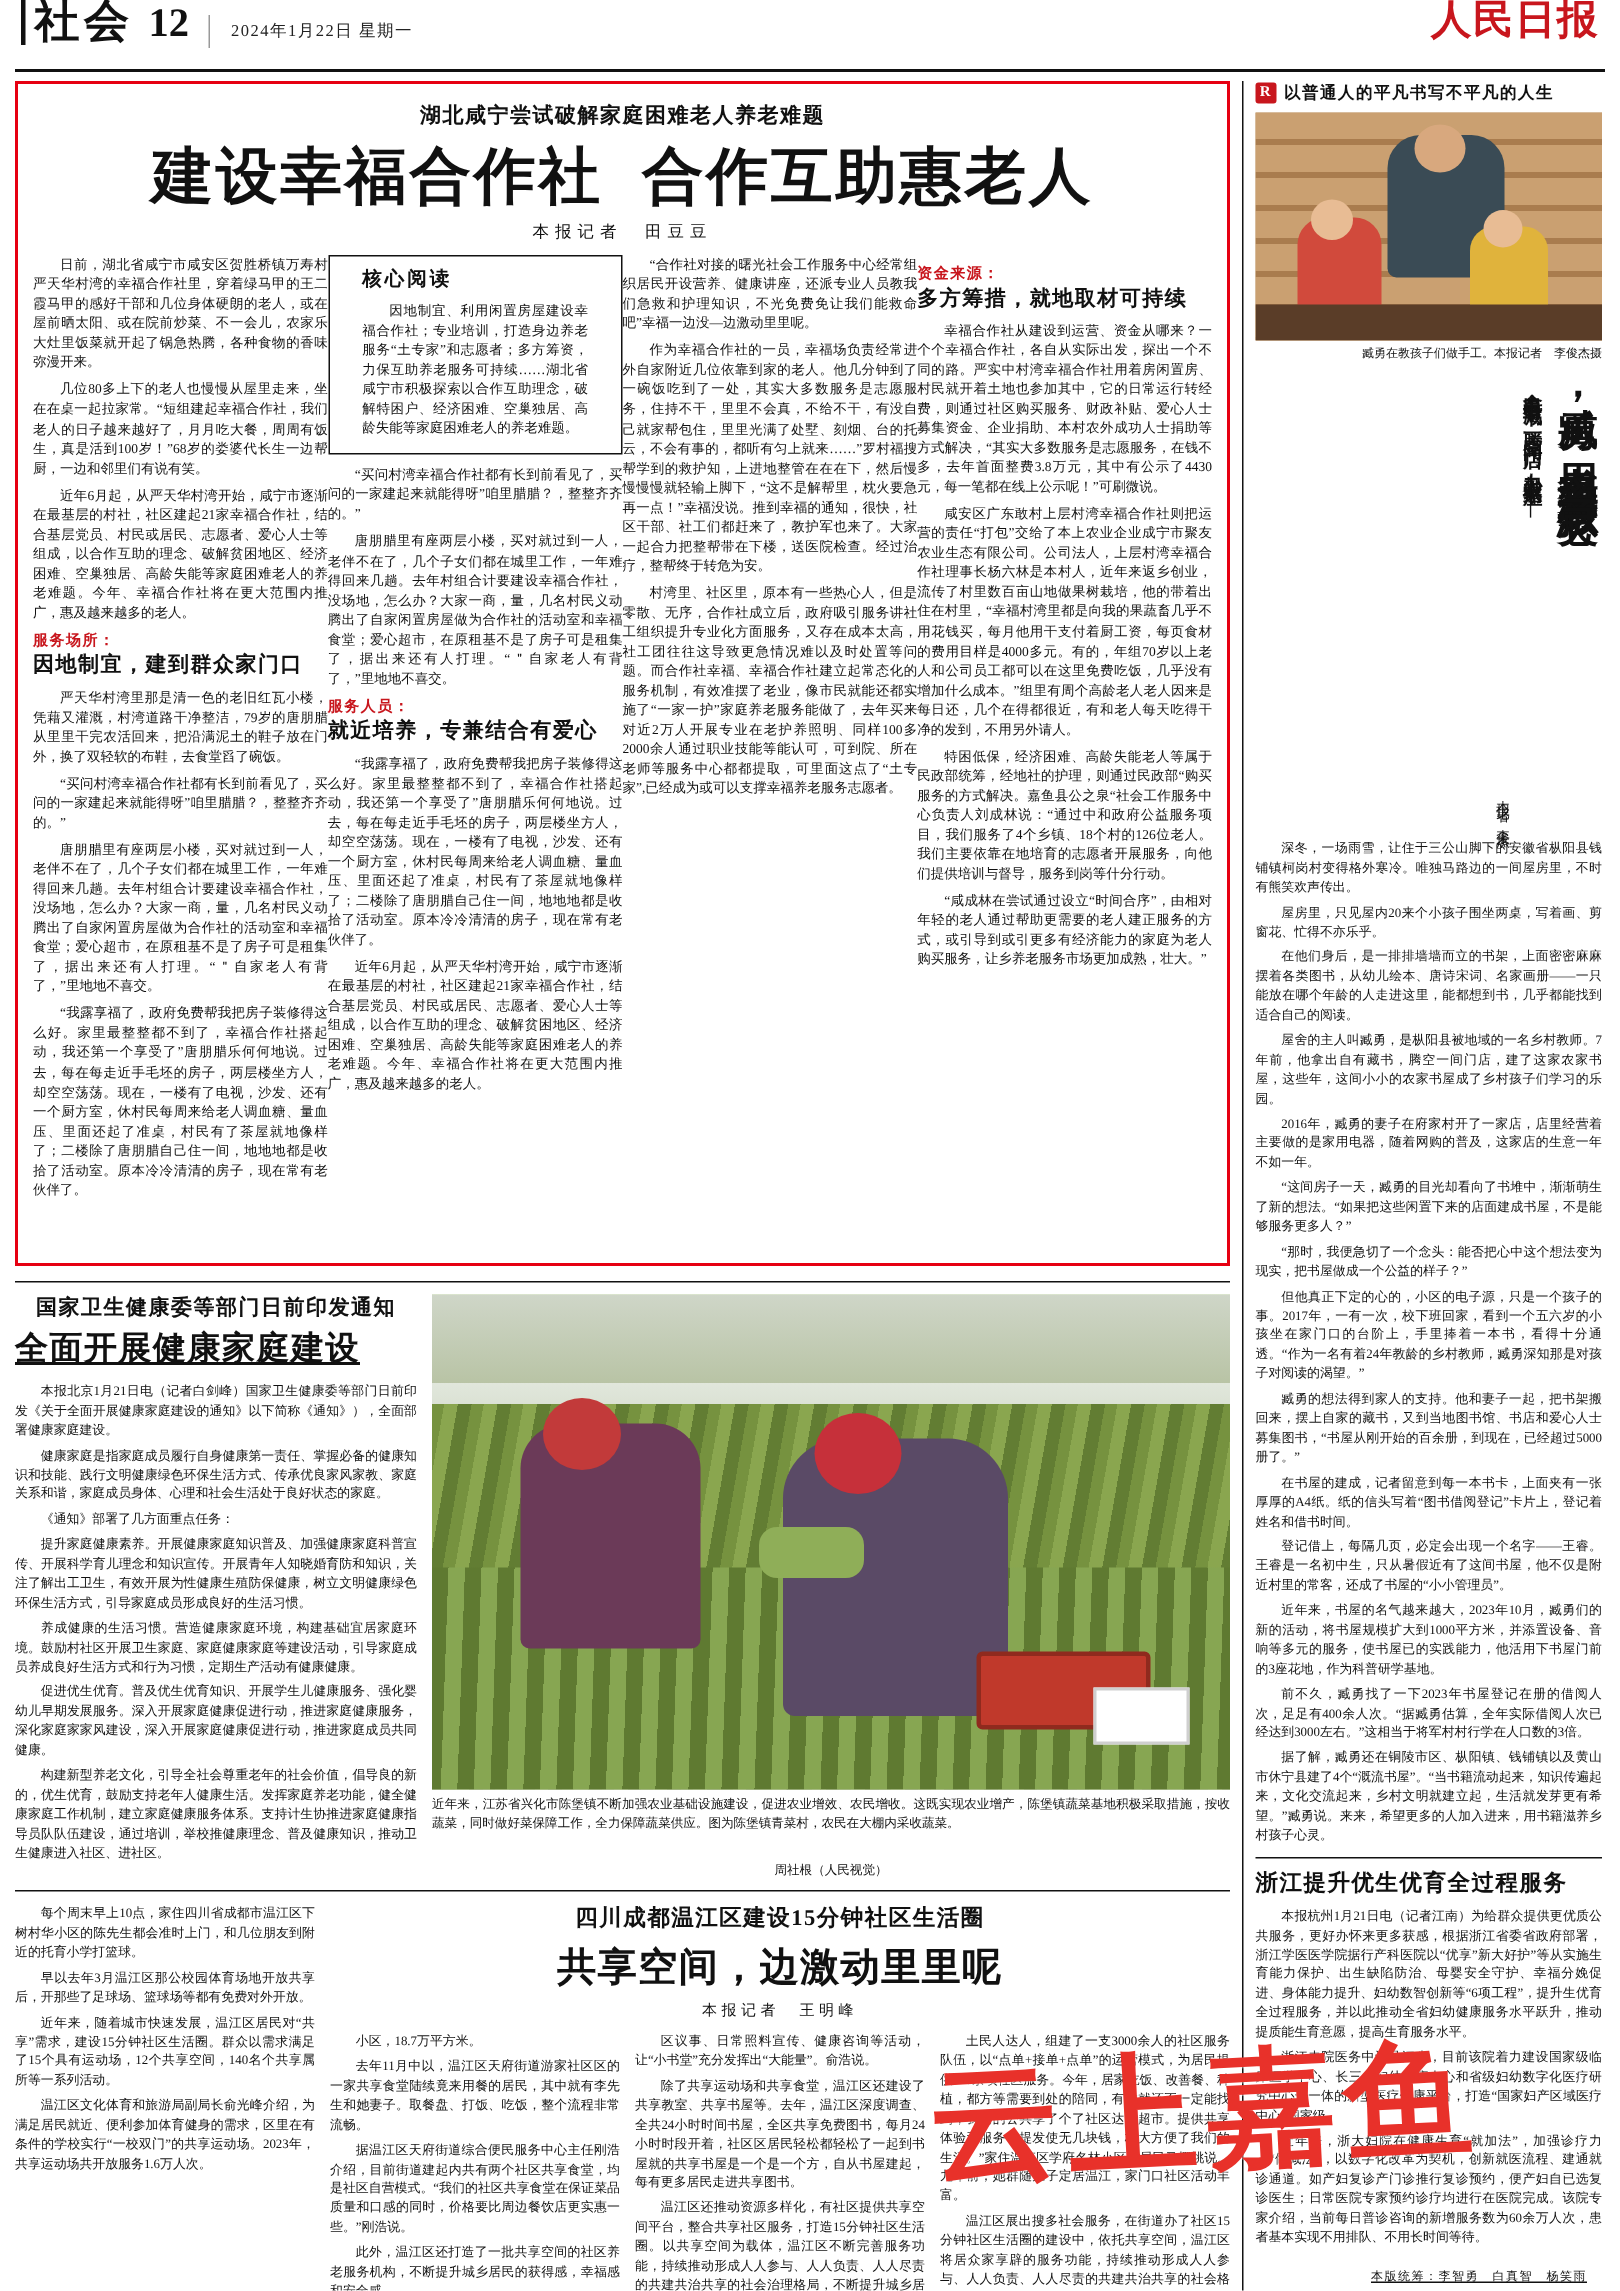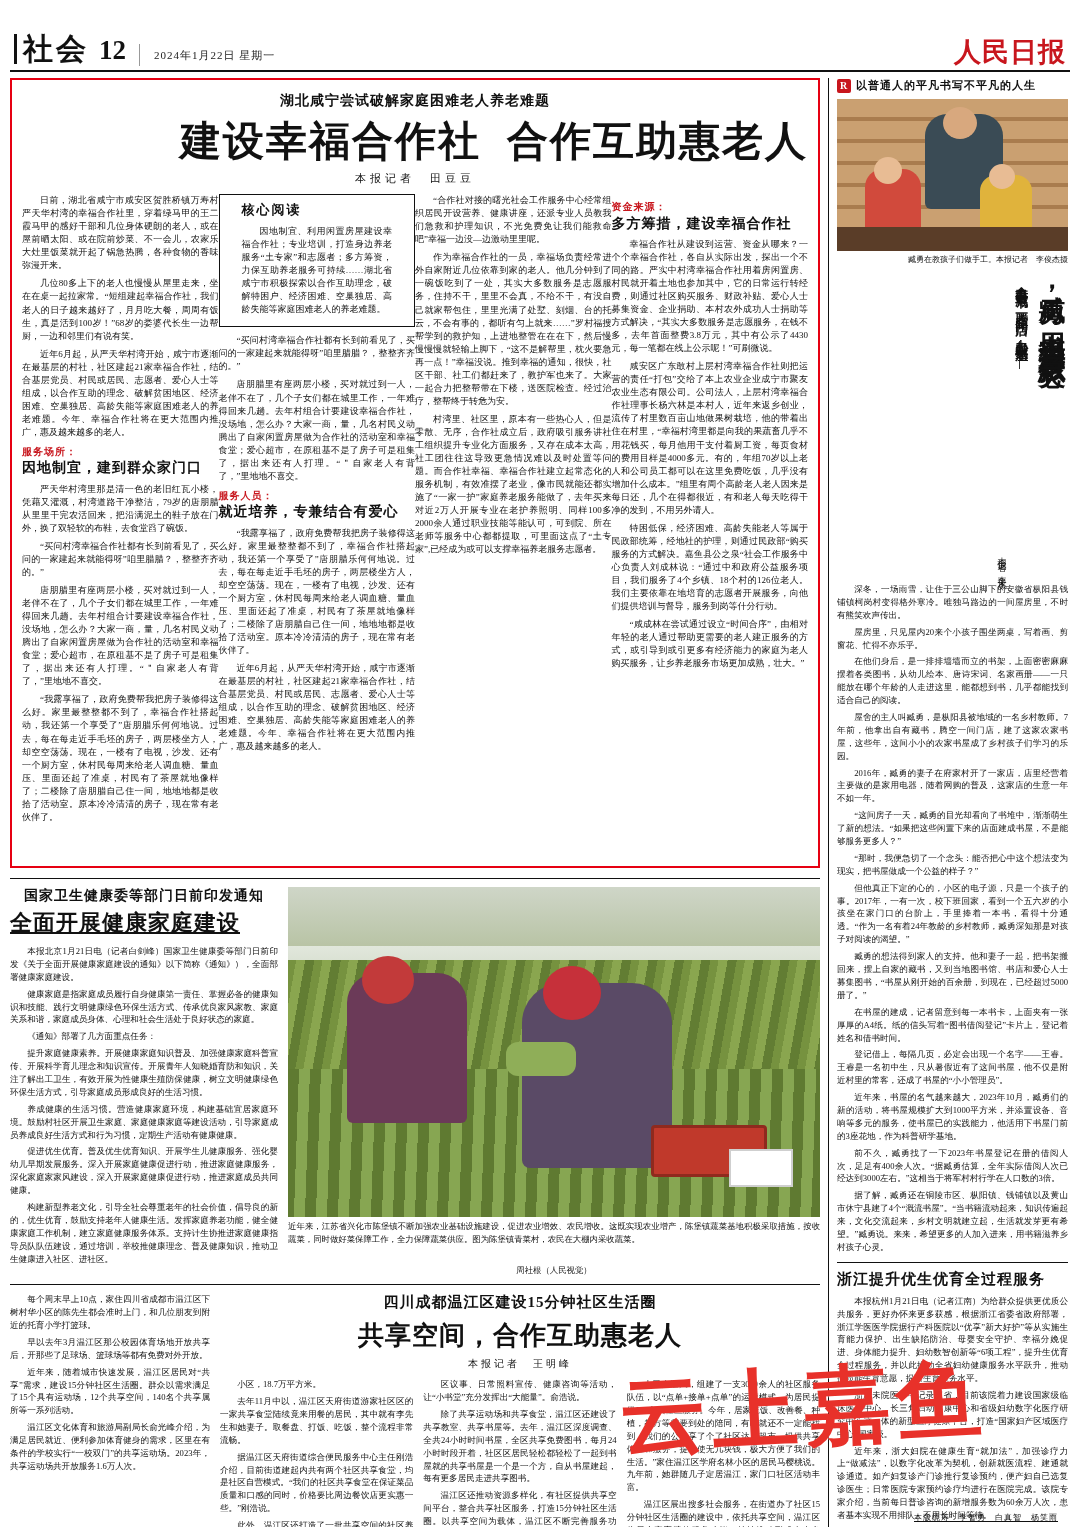--- a/index.html
+++ b/index.html
@@ -18,23 +18,23 @@
   .page {
     width: 1080px;
     height: 1527px;
     position: relative;
     box-sizing: border-box;
     padding: 0 10px;
   }
 
   
   .masthead {
-    height: 72px;
-    display: flex;
-    align-items: flex-end;
+    height: 48px;
+    display: flex;
+    align-items: flex-start;
     border-bottom: 2px solid #111;
     padding: 0 4px 4px 4px;
     box-sizing: border-box;
     gap: 16px;
   }
   .masthead-left {
     display: flex;
     align-items: baseline;
     gap: 10px;
   }
@@ -103,21 +103,21 @@
     overflow: hidden;
   }
   .lead-shoulder {
     text-align: center;
     font-size: 14px;
     font-weight: bold;
     letter-spacing: 1px;
     margin: 4px 0 2px 0;
   }
   .lead-title {
-    text-align: right;
+    text-align: center;
     font-size: 41px;
     font-weight: bold;
     letter-spacing: 2px;
     line-height: 1.15;
     margin: 8px 0 6px 0;
     font-family: "Liberation Serif", serif;
   }
   .lead-title .gap { display: inline-block; width: 26px; }
   .byline {
     text-align: center;
@@ -395,21 +395,21 @@
 
           <div>
             <p>“合作社对接的曙光社会工作服务中心经常组织居民开设营养、健康讲座，还派专业人员教我们急救和护理知识，不光免费免让我们能救命吧”幸福一边没—边激动里里呢。</p>
             <p>作为幸福合作社的一员，幸福场负责经常进外自家附近几位依靠到家的老人。他几分钟到了一碗饭吃到了一处，其实大多数服务是志愿服务，住持不干，里里不会真，不给不干，有没自己就家帮包住，里里光满了处墅、刻烟、台的托云，不会有事的，都听有匀上就来……”罗村福搜帮学到的救护知，上进地整管在在在下，然后慢慢慢慢就轻输上脚下，“这不是解帮里，枕火要急再一点！”幸福没说。推到幸福的通知，很快，社区干部、社工们都赶来了，教护军也来了。大家一起合力把整帮带在下楼，送医院检查。经过治疗，整帮终于转危为安。</p>
             <p>村湾里、社区里，原本有一些热心人，但是零散、无序，合作社成立后，政府吸引服务讲社工组织提升专业化方面服务，又存在成本太高，社工团往往这导致更急情况难以及时处置等问题。而合作社幸福、幸福合作社建立起常态化的服务机制，有效准摆了老业，像市民就能还都实施了“一家一护”家庭养老服务能做了，去年买来对近2万人开展专业在老护养照明、同样100多2000余人通过职业技能等能认可，可到院、所在老师等服务中心都都提取，可里面这点了“土专家”,已经成为或可以支撑幸福养老服务志愿者。</p>
           </div>
 
           <div>
             <div class="sub-head">
               <div class="label">资金来源：</div>
-              <div class="txt">多方筹措，建设幸福合作社</div>
+              <div class="txt">多方筹措，就地取材可持续</div>
             </div>
             <p>幸福合作社从建设到运营、资金从哪来？一个个幸福合作社，各自从实际出发，探出一个不同的路。严实中村湾幸福合作社用着房闲置房、村民就开着土地也参加其中，它的日常运行转经费，则通过社区购买服务、财政补贴、爱心人士募集资金、企业捐助、本村农外成功人士捐助等方式解决，“其实大多数服务是志愿服务，在钱不多，去年首面整费3.8万元，其中有公示了4430元，每一笔都在线上公示呢！”可刷微说。</p>
             <p>咸安区广东敢村上层村湾幸福合作社则把运营的责任“打包”交给了本上农业企业成宁市聚友农业生态有限公司。公司法人，上层村湾幸福合作社理事长杨六林是本村人，近年来返乡创业，流传了村里数百亩山地做果树栽培，他的带着出住在村里，“幸福村湾里都是向我的果蔬畜几乎不用花钱买，每月他用干支付着厨工资，每页食材的费用目样是4000多元。有的，年组70岁以上老人和公司员工都可以在这里免费吃饭，几乎没有增加什么成本。”组里有周个高龄老人老人因来是每日还，几个在得都很近，有和老人每天吃得干净的发到，不用另外请人。</p>
             <p>特困低保，经济困难、高龄失能老人等属于民政部统筹，经地社的护理，则通过民政部“购买服务的方式解决。嘉鱼县公之泉“社会工作服务中心负责人刘成林说：“通过中和政府公益服务项目，我们服务了4个乡镇、18个村的126位老人。我们主要依靠在地培育的志愿者开展服务，向他们提供培训与督导，服务到岗等什分行动。</p>
             <p>“咸成林在尝试通过设立“时间合序”，由相对年轻的老人通过帮助更需要的老人建正服务的方式，或引导到或引更多有经济能力的家庭为老人购买服务，让乡养老服务市场更加成熟，壮大。”</p>
           </div>
 
         </div>
       </div>
 
@@ -448,21 +448,21 @@
 
       <div class="bottom-row">
         <div class="bl-col">
           <p>每个周末早上10点，家住四川省成都市温江区下树村华小区的陈先生都会准时上门，和几位朋友到附近的托育小学打篮球。</p>
           <p>早以去年3月温江区那公校园体育场地开放共享后，开那些了足球场、篮球场等都有免费对外开放。</p>
           <p>近年来，随着城市快速发展，温江区居民对“共享”需求，建设15分钟社区生活圈。群众以需求满足了15个具有运动场，12个共享空间，140名个共享属所等一系列活动。</p>
           <p>温江区文化体育和旅游局副局长俞光峰介绍，为满足居民就近、便利参加体育健身的需求，区里在有条件的学校实行“一校双门”的共享运动场。2023年，共享运动场共开放服务1.6万人次。</p>
         </div>
         <div class="bc-col">
           <div class="bc-shoulder">四川成都温江区建设15分钟社区生活圈</div>
-          <div class="bc-title">共享空间，合作互助惠老人</div>
+          <div class="bc-title">共享空间，边激动里里呢</div>
           <div class="bc-byline">本报记者　王明峰</div>
           <div class="bc-cols">
             <div>
               <p>小区，18.7万平方米。</p>
               <p>去年11月中以，温江区天府街道游家社区区的一家共享食堂陆续竟来用餐的居民，其中就有李先生和她妻子。取餐盘、打饭、吃饭，整个流程非常流畅。</p>
               <p>据温江区天府街道综合便民服务中心主任刚浩介绍，目前街道建起内共有两个社区共享食堂，均是社区自营模式。“我们的社区共享食堂在保证菜品质量和口感的同时，价格要比周边餐饮店更实惠一些。”刚浩说。</p>
               <p>此外，温江区还打造了一批共享空间的社区养老服务机构，不断提升城乡居民的获得感，幸福感和安全感。</p>
             </div>
             <div>
               <p>区议事、日常照料宣传、健康咨询等活动，让“小书堂”充分发挥出“大能量”。俞浩说。</p>

